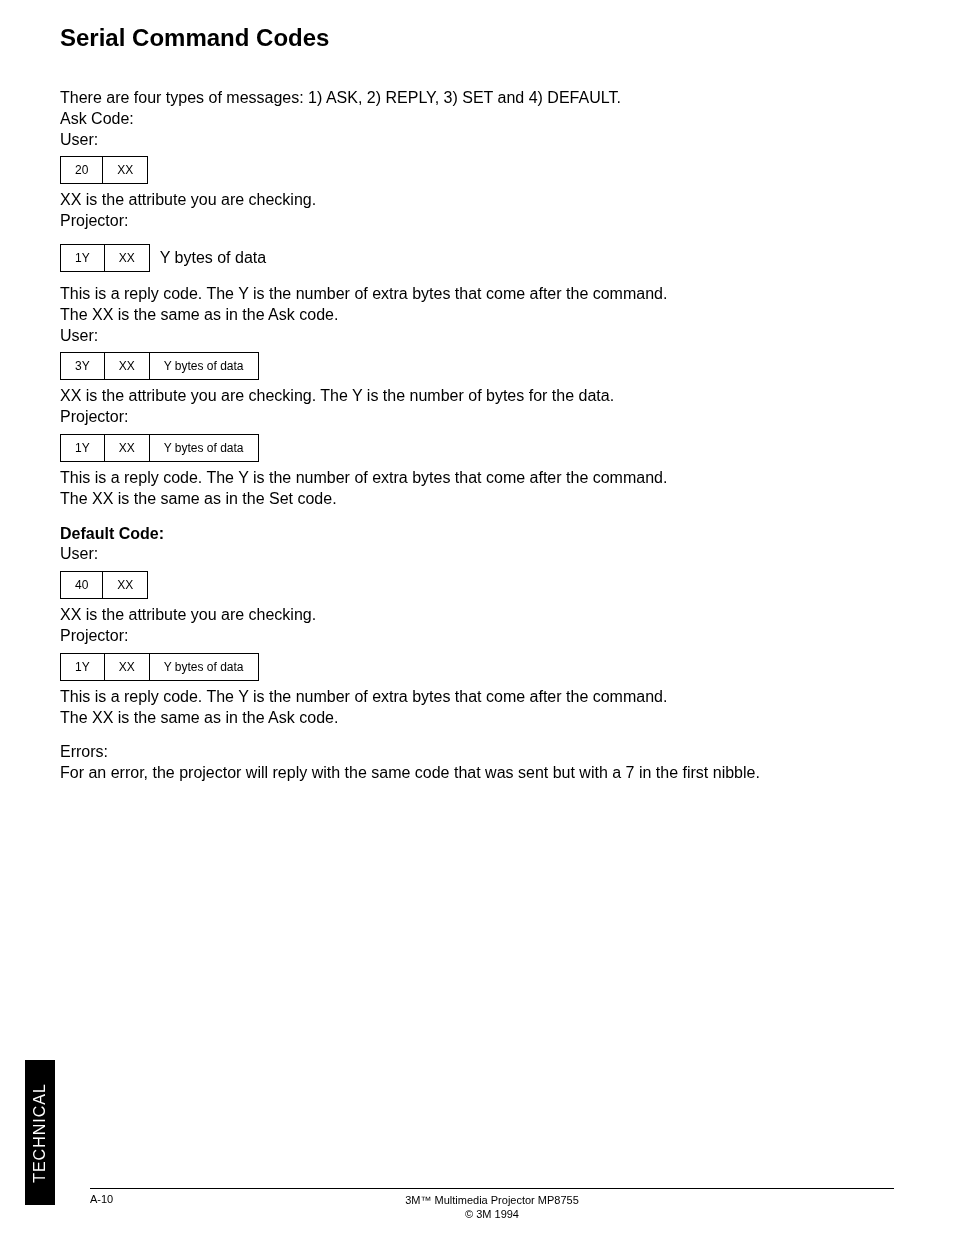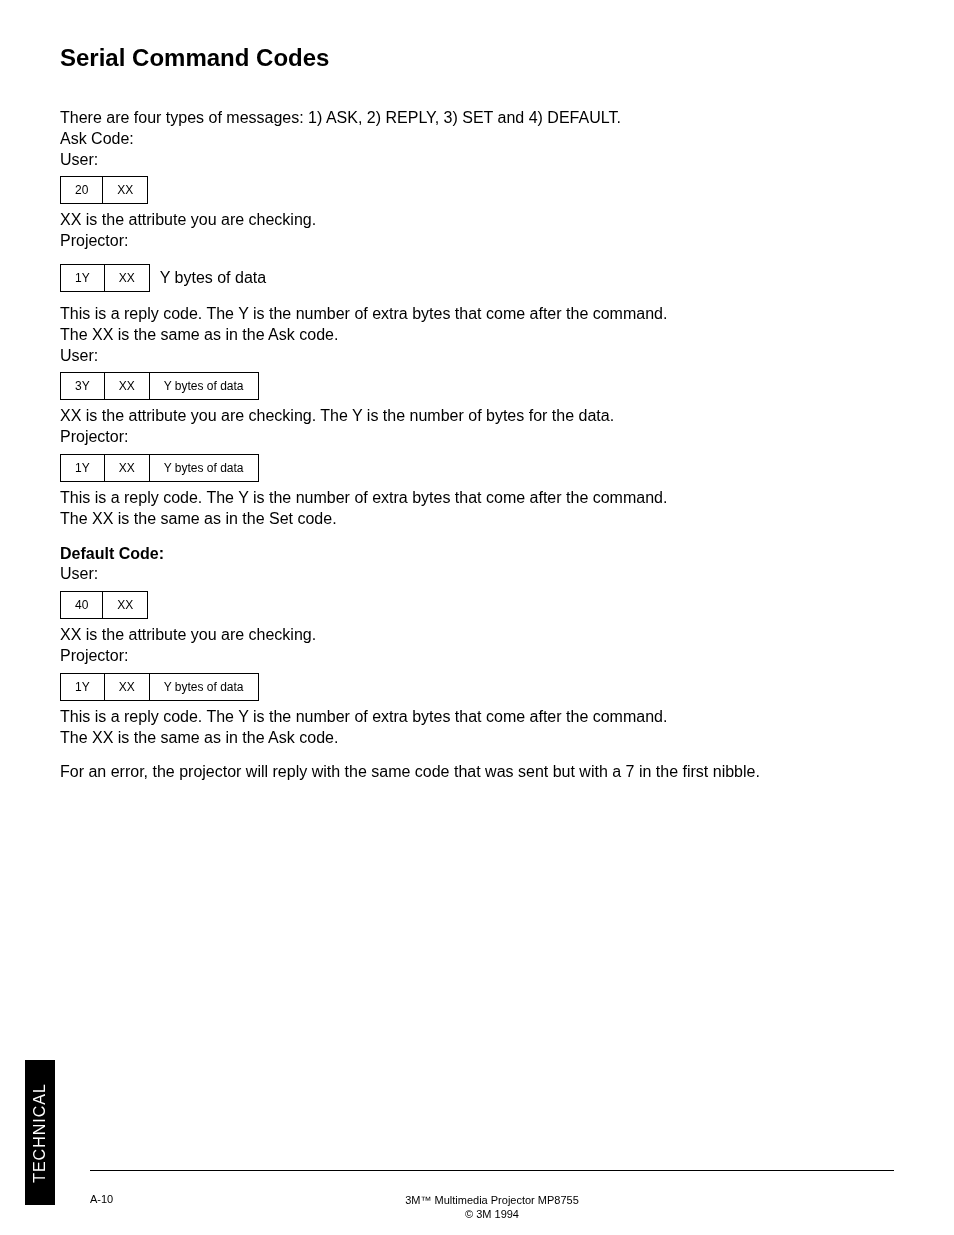--- a/index.html
+++ b/index.html
@@ -8,21 +8,21 @@
       box-sizing: border-box;
     }
     body {
       font-family: Arial, Helvetica, sans-serif;
       width: 954px;
       height: 1235px;
       background: white;
       position: relative;
     }
     .page-content {
-      padding: 44px 60px 0 60px;
+      padding: 24px 60px 0 60px;
     }
     h1 {
       font-size: 24px;
       font-weight: bold;
       margin-bottom: 22px;
     }
     p {
       font-size: 16px;
       line-height: 1.3;
       margin-bottom: 0;
@@ -73,21 +73,21 @@
       font-size: 16px;
       letter-spacing: 1px;
       white-space: nowrap;
     }
     .footer {
       position: absolute;
       bottom: 30px;
       left: 90px;
       right: 60px;
       border-top: 1px solid black;
-      padding-top: 22px;
+      padding-top: 4px;
       display: flex;
       justify-content: space-between;
       align-items: flex-start;
     }
     .footer-left {
       font-size: 11px;
     }
     .footer-center {
       font-size: 11px;
       text-align: center;
@@ -189,20 +189,21 @@
       <td class="with-text">Y bytes of data</td>
     </tr>
   </tbody>
     </table>
 
   <p>This is a reply code.  The Y is the number of extra bytes that come after the command.</p>
   <p>The XX is the same as in the Ask code.</p>
 
   <div class="spacer"></div>
 
+  <p>Errors:</p>
   <p>For an error, the projector will reply with the same code that was sent but with a 7 in the first nibble.</p>
 </div>
 
 <div class="side-tab">
   <span>TECHNICAL</span>
 </div>
 
 <div class="footer">
   <span class="footer-left">A-10</span>
   <div class="footer-center">

